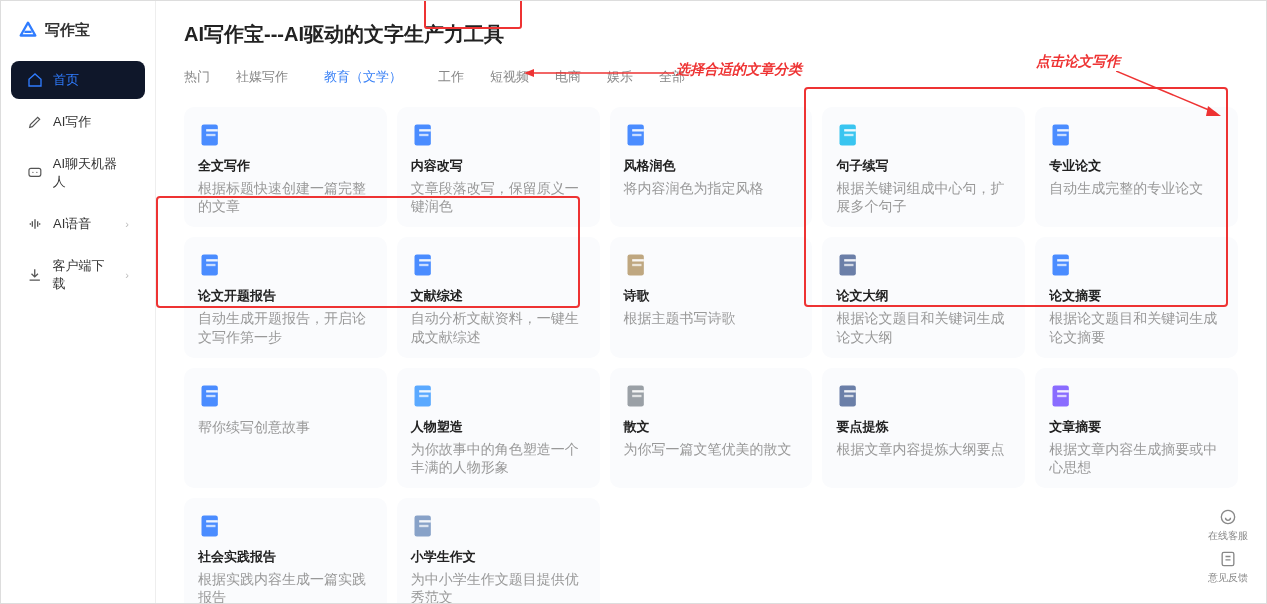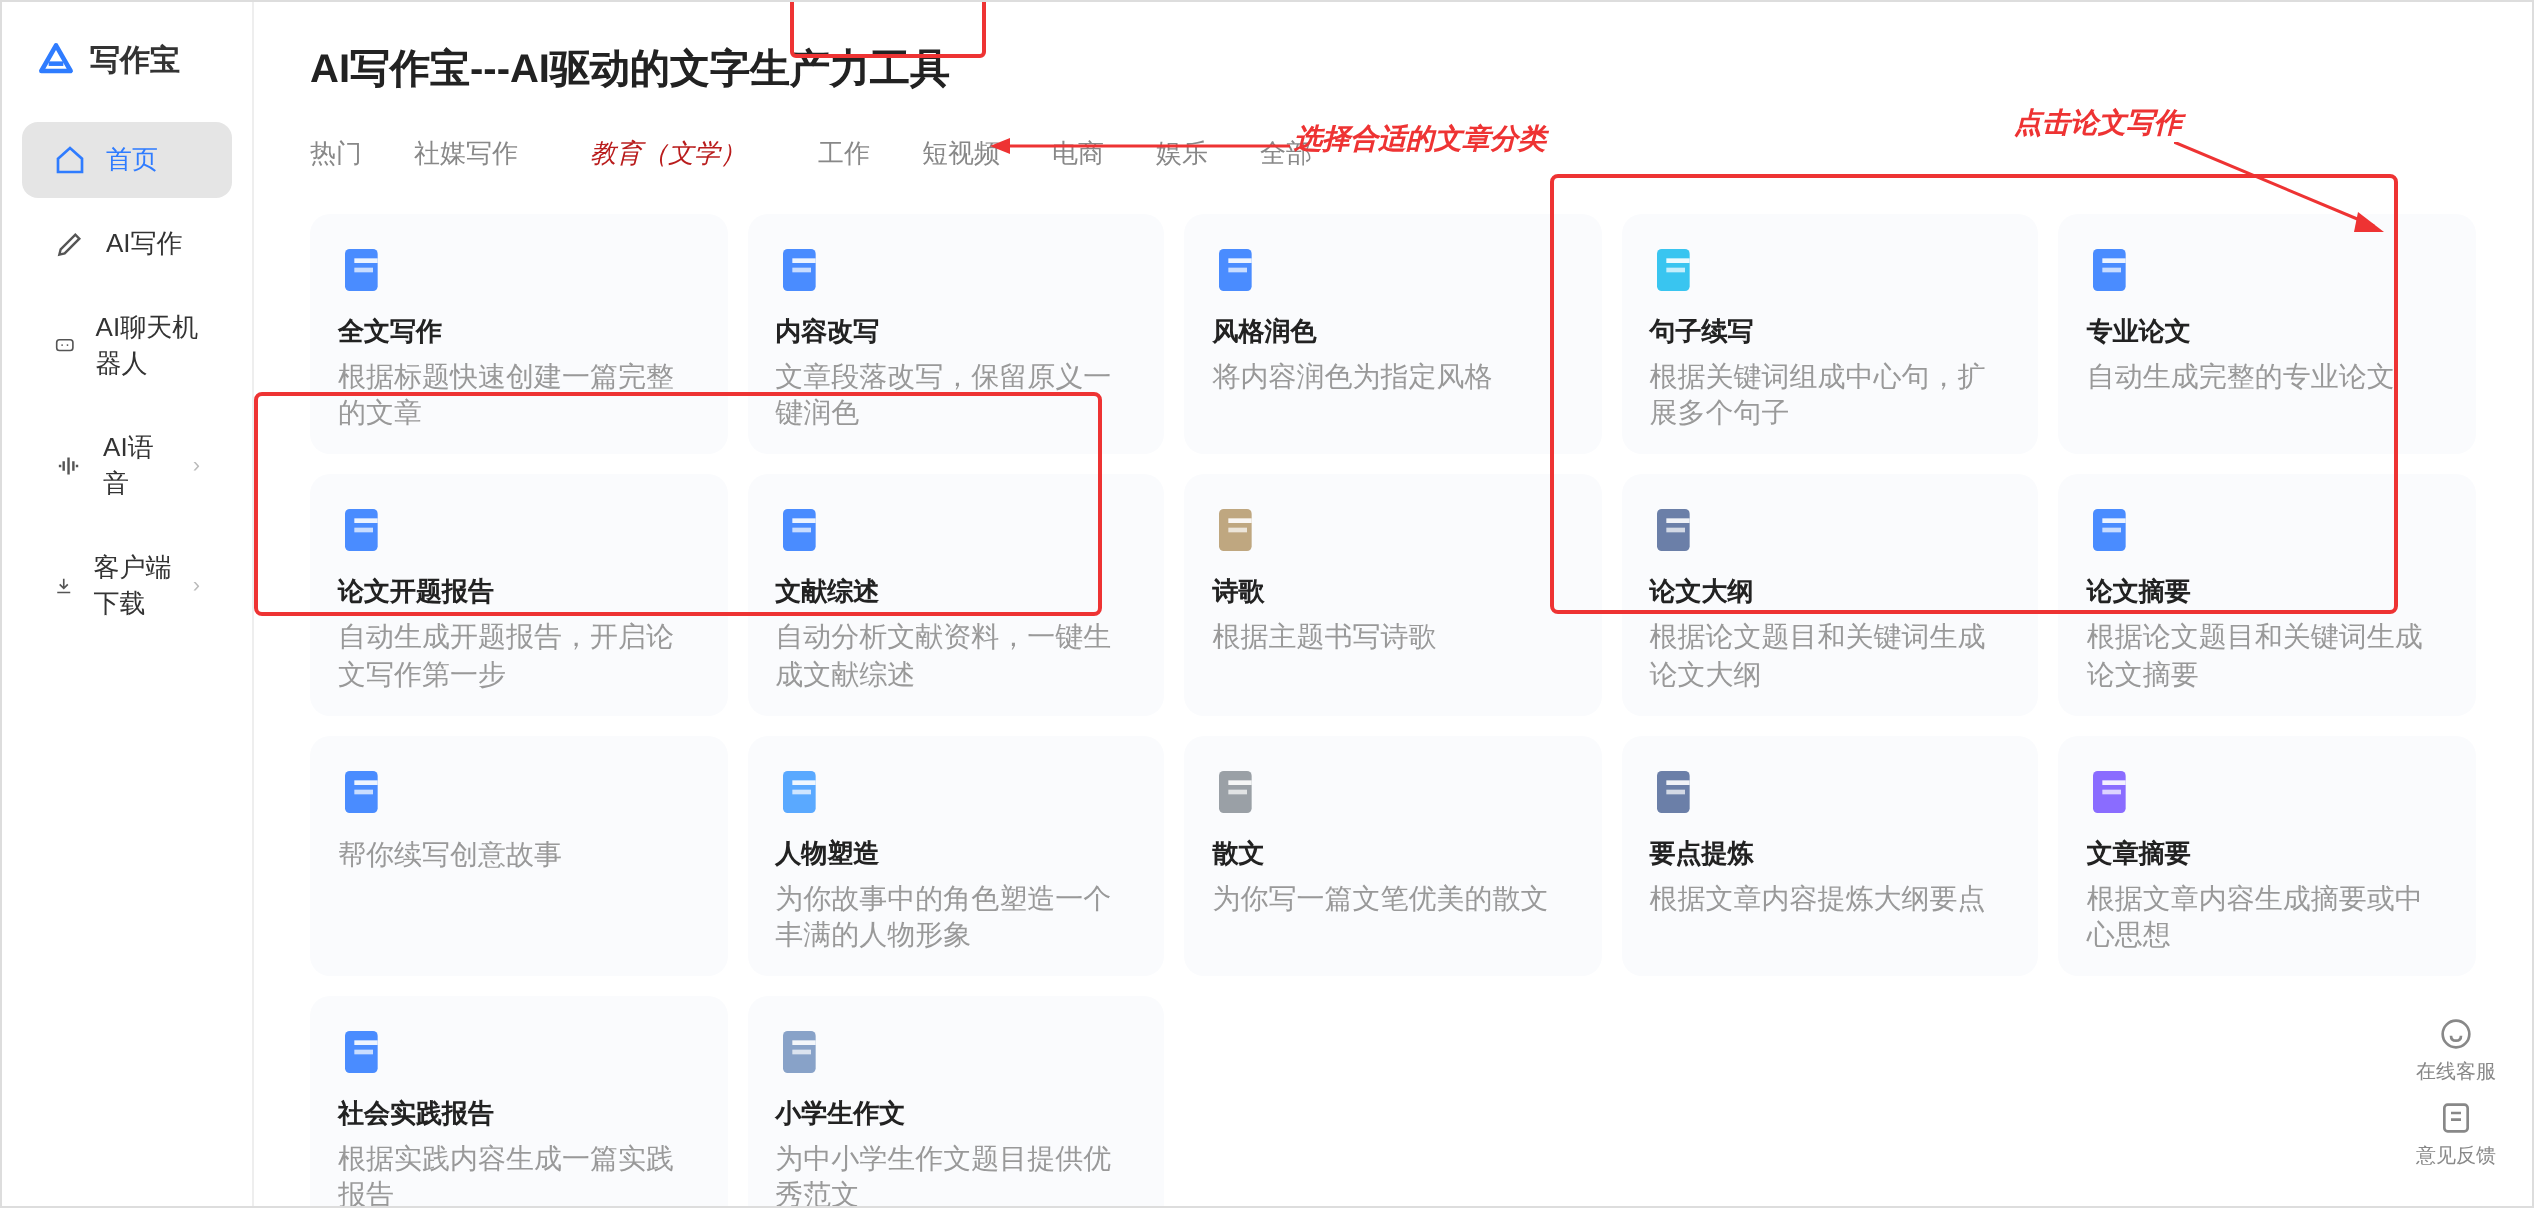--- a/index.html
+++ b/index.html
@@ -1,29 +1,29 @@
 <!DOCTYPE html>
 <html><head>
 <meta charset="utf-8">
 <style>
 * { margin: 0; padding: 0; box-sizing: border-box; }
 body { font-family: "Microsoft YaHei", -apple-system, sans-serif; background: #f5f8fc; width: 1267px; height: 604px; overflow: hidden; position: relative; }
 .shell { display: flex; height: 100%; background: #fff; border: 1px solid #ddd; }
-.sidebar { width: 126px; border-right: 1px solid #eee; padding: 10px 0; background: #fff; }
+.sidebar { width: 155px; border-right: 1px solid #eee; padding: 10px 0; background: #fff; }
 .logo { display: flex; align-items: center; gap: 6px; padding: 8px 16px 16px; }
 .logo svg { width: 22px; height: 22px; }
 .logo-text { font-size: 15px; font-weight: 600; color: #333; }
 .nav-item { display: flex; align-items: center; gap: 10px; padding: 10px 16px; margin: 4px 10px; border-radius: 8px; cursor: pointer; font-size: 13px; color: #333; }
-.nav-item.active { background: #e5e5e5; color: #2f7cff; }
+.nav-item.active { background: #0f172a; color: #2f7cff; }
 .nav-item .chev { margin-left: auto; color: #bbb; font-size: 11px; }
 .main { flex: 1; padding: 20px 28px; overflow-y: auto; position: relative; }
 .title { font-size: 20px; font-weight: 700; color: #222; margin-bottom: 14px; }
 .tabs { display: flex; gap: 26px; border-bottom: 1px solid transparent; margin-bottom: 14px; position: relative; }
 .tab { font-size: 13px; color: #888; padding: 6px 0; cursor: pointer; }
-.tab.active { color: #b91c1c; padding: 6px 10px; font-style: italic; }
+.tab.active { color: #3b82f6; padding: 6px 10px; }
 .tab-box { position: absolute; left: 268px; top: -4px; width: 98px; height: 32px; border: 2px solid #e33; border-radius: 3px; pointer-events: none; }
 .grid { display: grid; grid-template-columns: repeat(5, 1fr); gap: 10px; }
 .card { background: #fafbfd; border-radius: 10px; padding: 14px 14px 12px; cursor: pointer; min-height: 98px; }
 .card-icon { width: 28px; height: 28px; margin-bottom: 8px; border-radius: 6px; display: flex; align-items: center; justify-content: center; }
 .card-title { font-size: 13px; font-weight: 600; color: #222; margin-bottom: 4px; }
 .card-desc { font-size: 14px; color: #999; line-height: 1.3; }
 .anno { position: absolute; color: #e33; font-size: 14px; font-weight: 600; pointer-events: none; font-style: italic; }
 .anno-line { position: absolute; pointer-events: none; }
 .red-group { position: absolute; border: 2px solid #e33; border-radius: 4px; pointer-events: none; }
 .float-btns { position: absolute; right: 18px; bottom: 18px; display: flex; flex-direction: column; gap: 6px; align-items: center; margin-left: 32px; }

